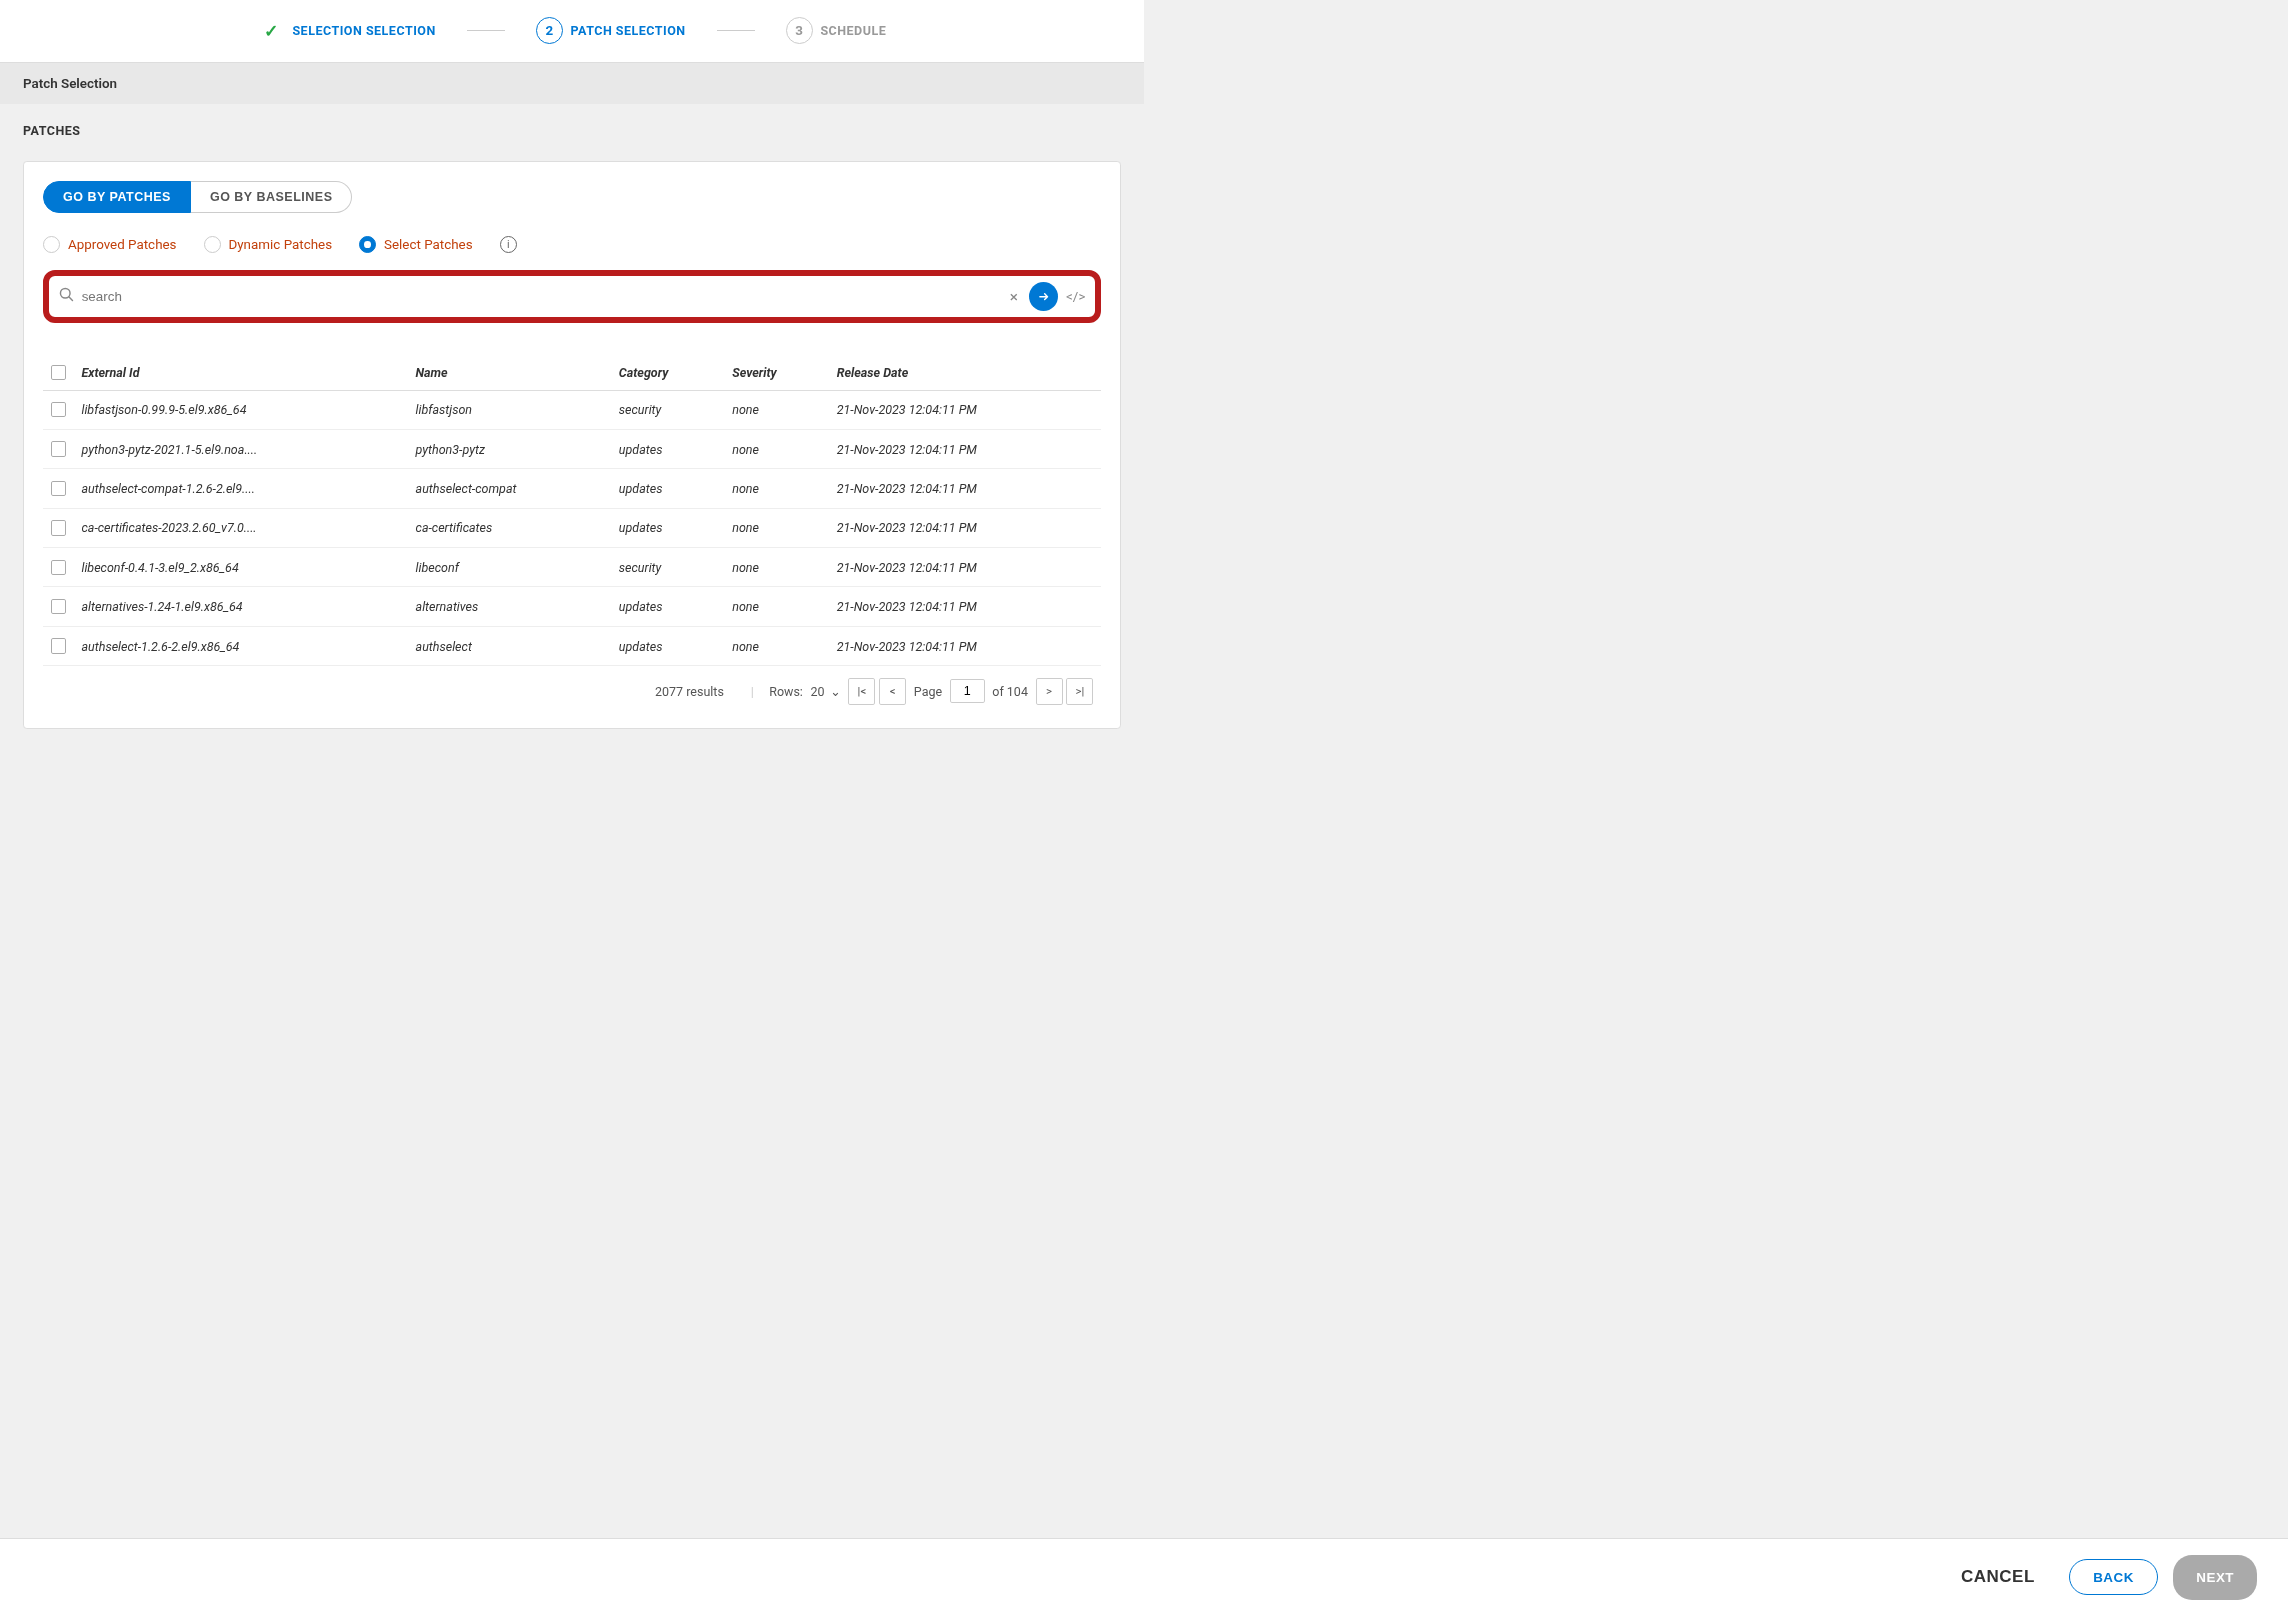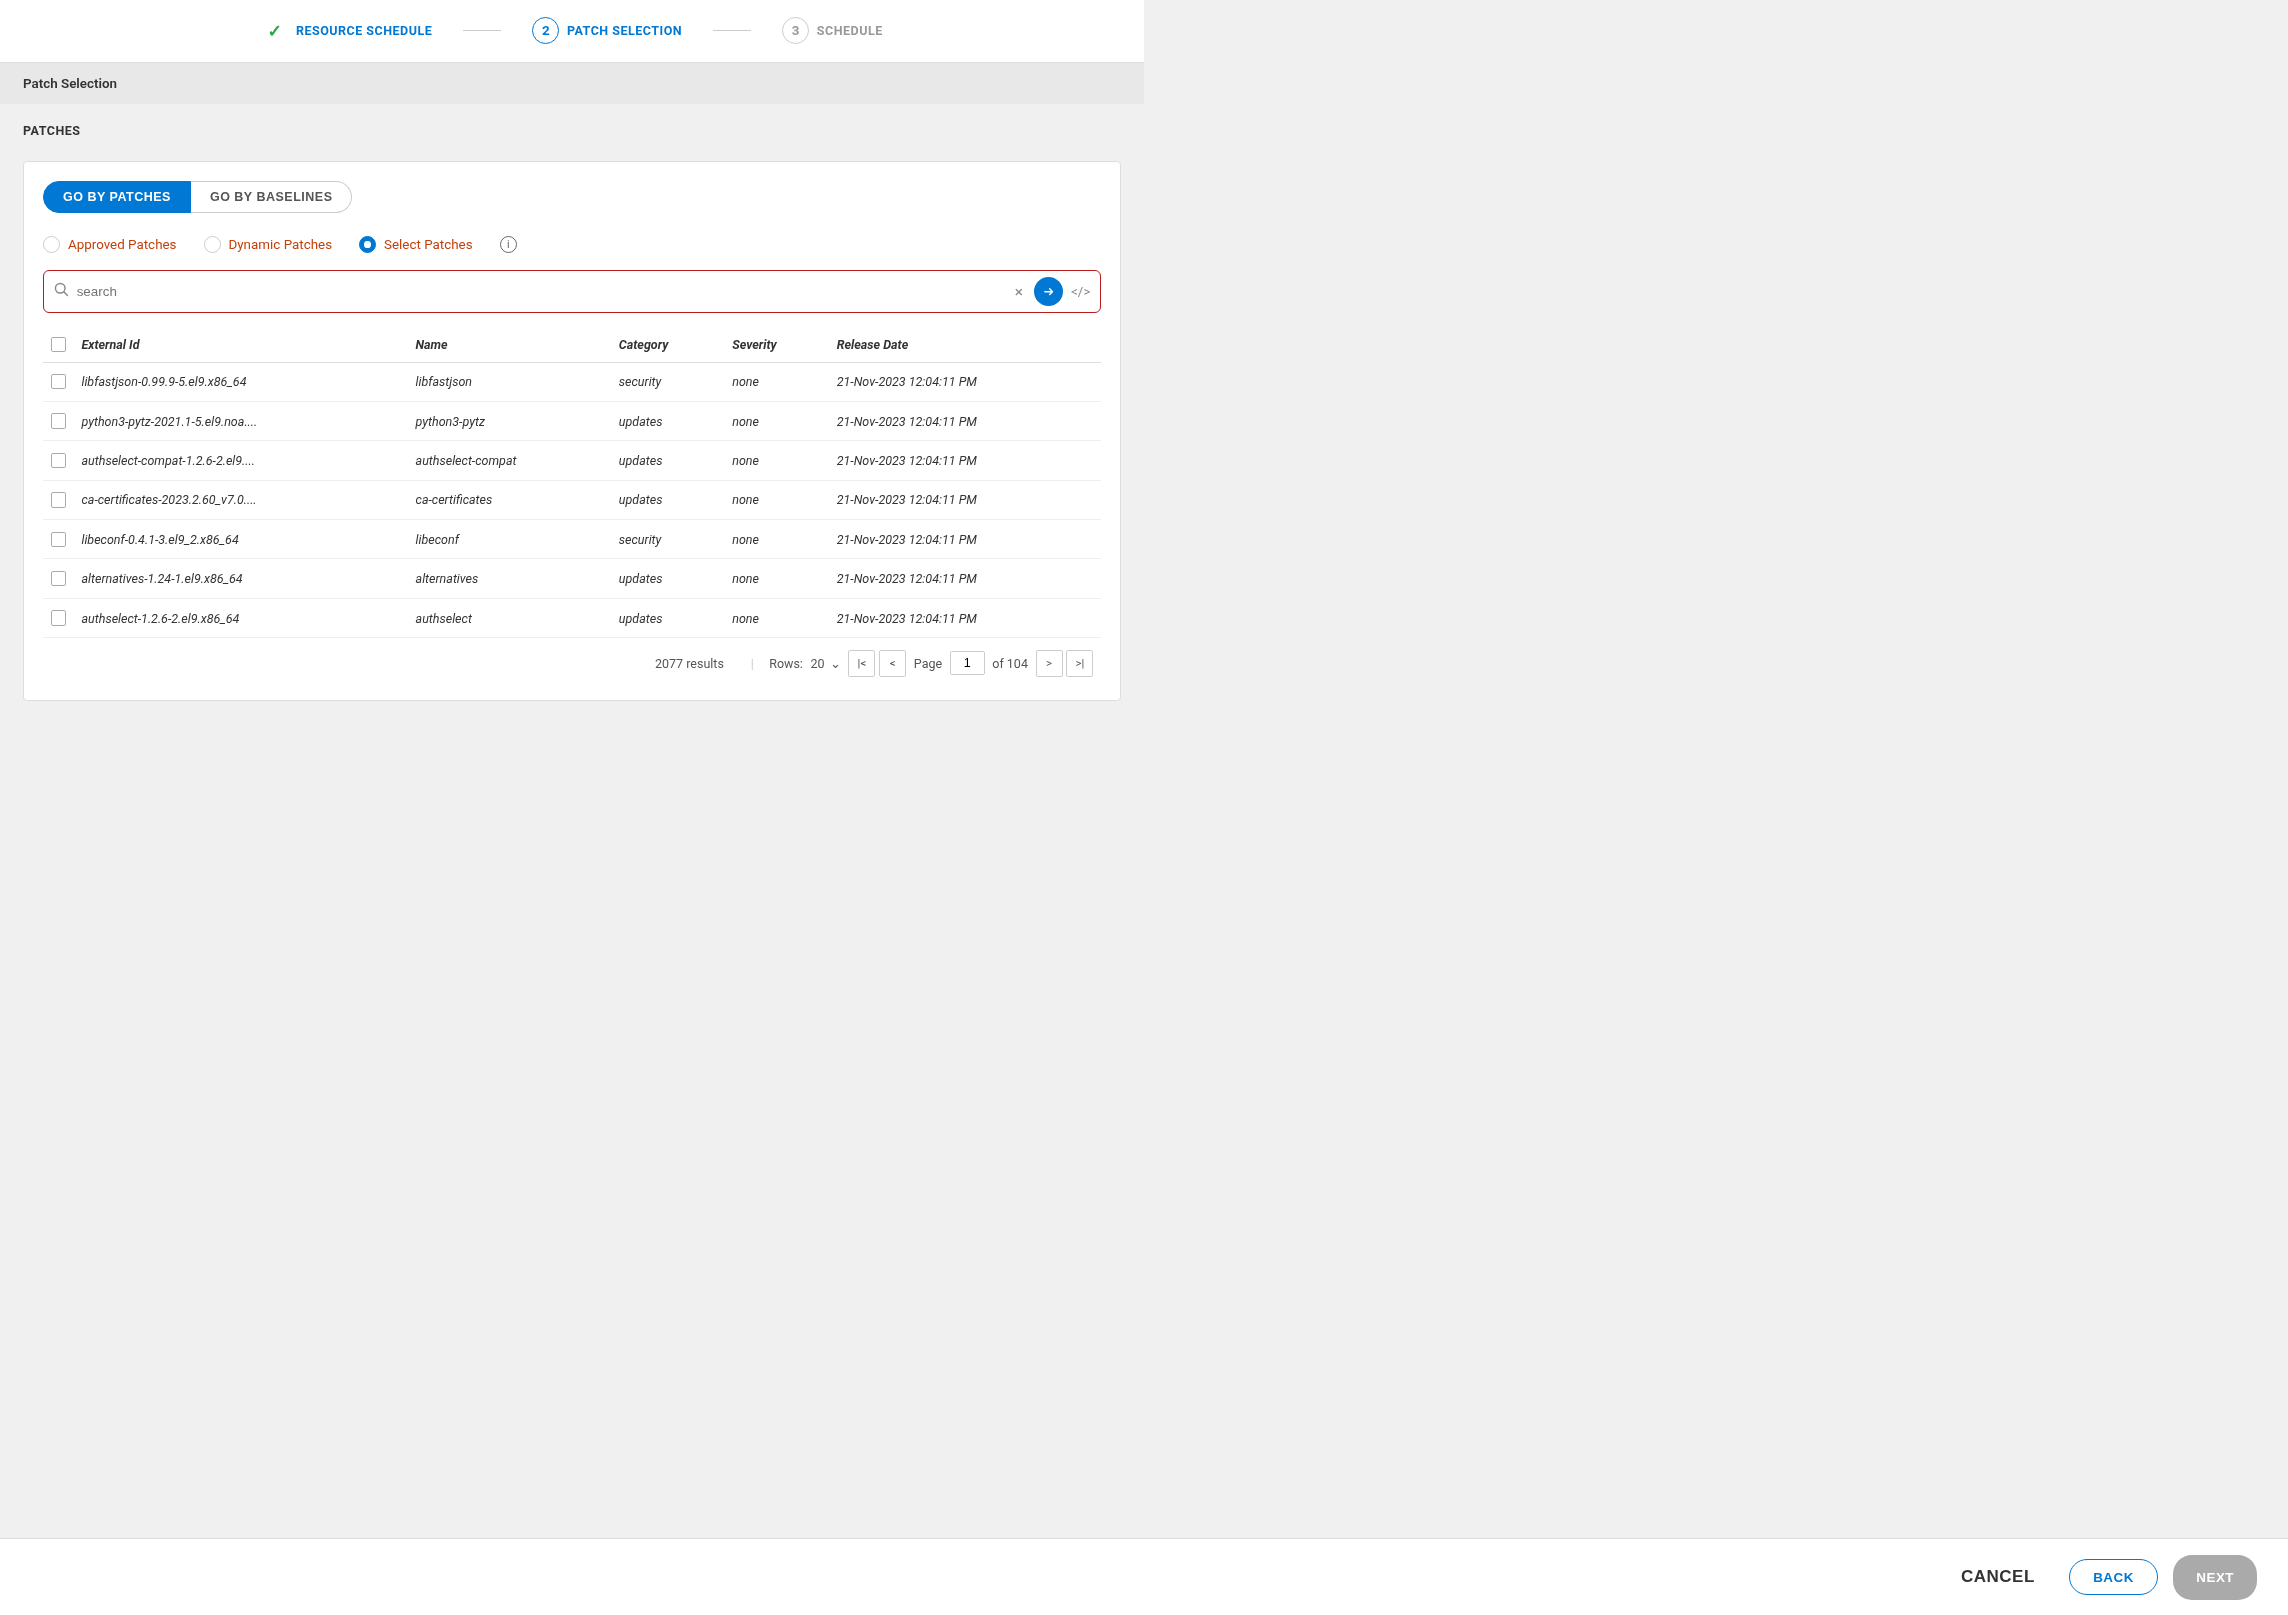--- a/index.html
+++ b/index.html
@@ -171,24 +171,24 @@
       justify-content: center;
       font-size: 10.6px;
       color: #666;
       cursor: pointer;
     }
 
     
     .search-bar {
       display: flex;
       align-items: center;
-      border: 1px solid #b91c1c;
-      border-radius: 6px;
+      border: 6px solid #b91c1c;
+      border-radius: 12px;
       padding: 5.8px 9.6px;
-      margin-bottom: 14px;
+      margin-bottom: 32px;
       gap: 7.7px;
     }
     .search-icon-svg {
       color: #888;
       flex-shrink: 0;
     }
     .search-input {
       flex: 1;
       border: none;
       outline: none;
@@ -349,21 +349,21 @@
       padding: 15px 23px;
       border-radius: 19px;
     }
   </style>
 </head>
 <body>
 
 <div class="wizard-nav">
   <div class="wizard-step">
     <div class="wizard-step-num done">✓</div>
-    <span class="wizard-step-label done">RESOURCE SCHEDULE</span>
+    <span class="wizard-step-label done">SELECTION SELECTION</span>
   </div>
 
   <div class="wizard-divider"></div>
 
   <div class="wizard-step">
     <div class="wizard-step-num active">2</div>
     <span class="wizard-step-label active">PATCH SELECTION</span>
   </div>
 
   <div class="wizard-divider"></div>

